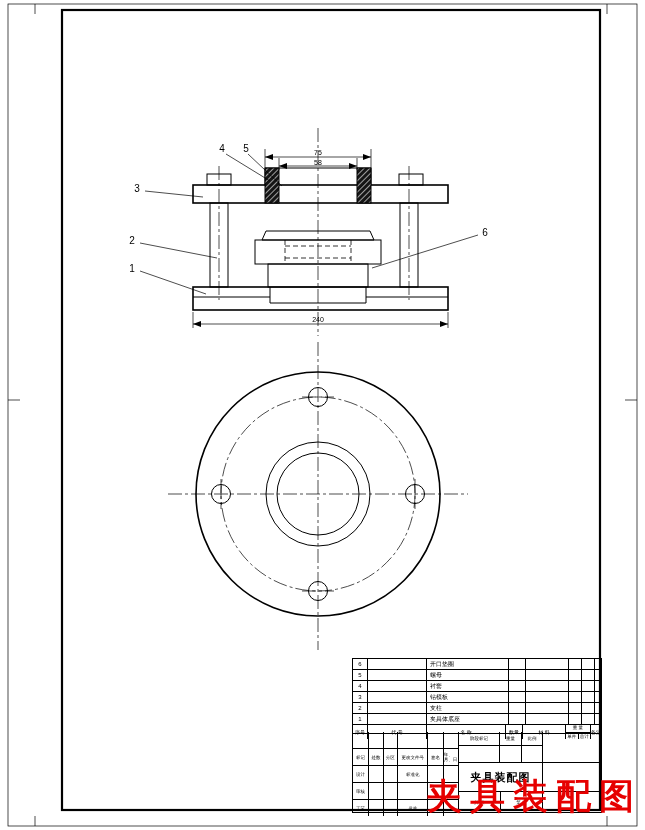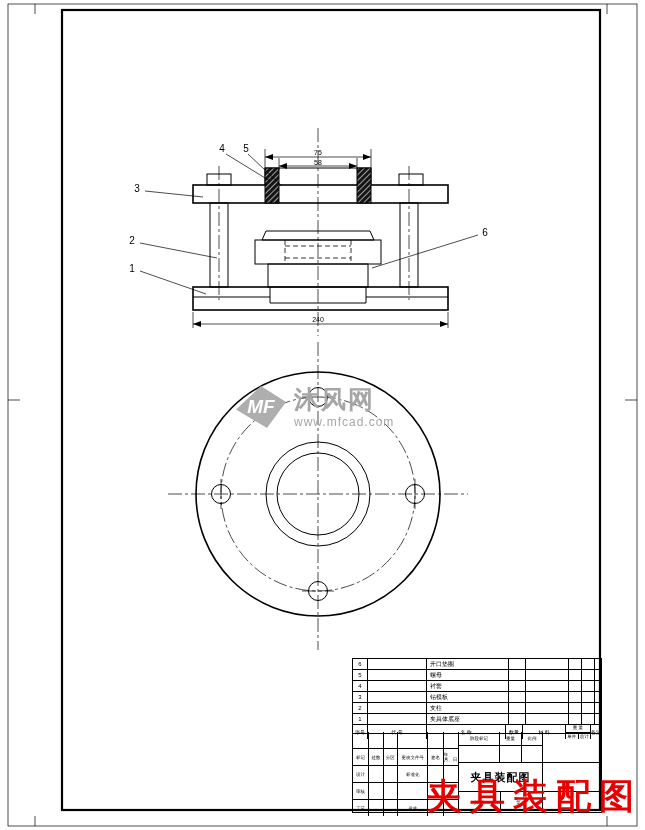--- a/index.html
+++ b/index.html
@@ -186,29 +186,20 @@
         <line x1="168" y1="494" x2="468" y2="494"></line>
         <line x1="318" y1="342" x2="318" y2="650"></line>
         <line x1="302" y1="397" x2="334" y2="397"></line>
         <line x1="302" y1="591" x2="334" y2="591"></line>
         <line x1="221" y1="479" x2="221" y2="509"></line>
         <line x1="415" y1="479" x2="415" y2="509"></line>
       </g>
     </g>
   </svg>
 
-  <div class="watermark">
-    <div class="wm-logo">
-      <span>MF</span>
-    </div>
-    <div>
-      <div class="wm-name">沐风网</div>
-      <div class="wm-url">www.mfcad.com</div>
-    </div>
-  </div>
 
   <div class="plist">
     <div class="prow">
       <div class="c col-no">6</div>
       <div class="c col-code"></div>
       <div class="c col-name">开口垫圈</div>
       <div class="c col-qty"></div>
       <div class="c col-mat"></div>
       <div class="c col-w1"></div>
       <div class="c col-w2"></div>

